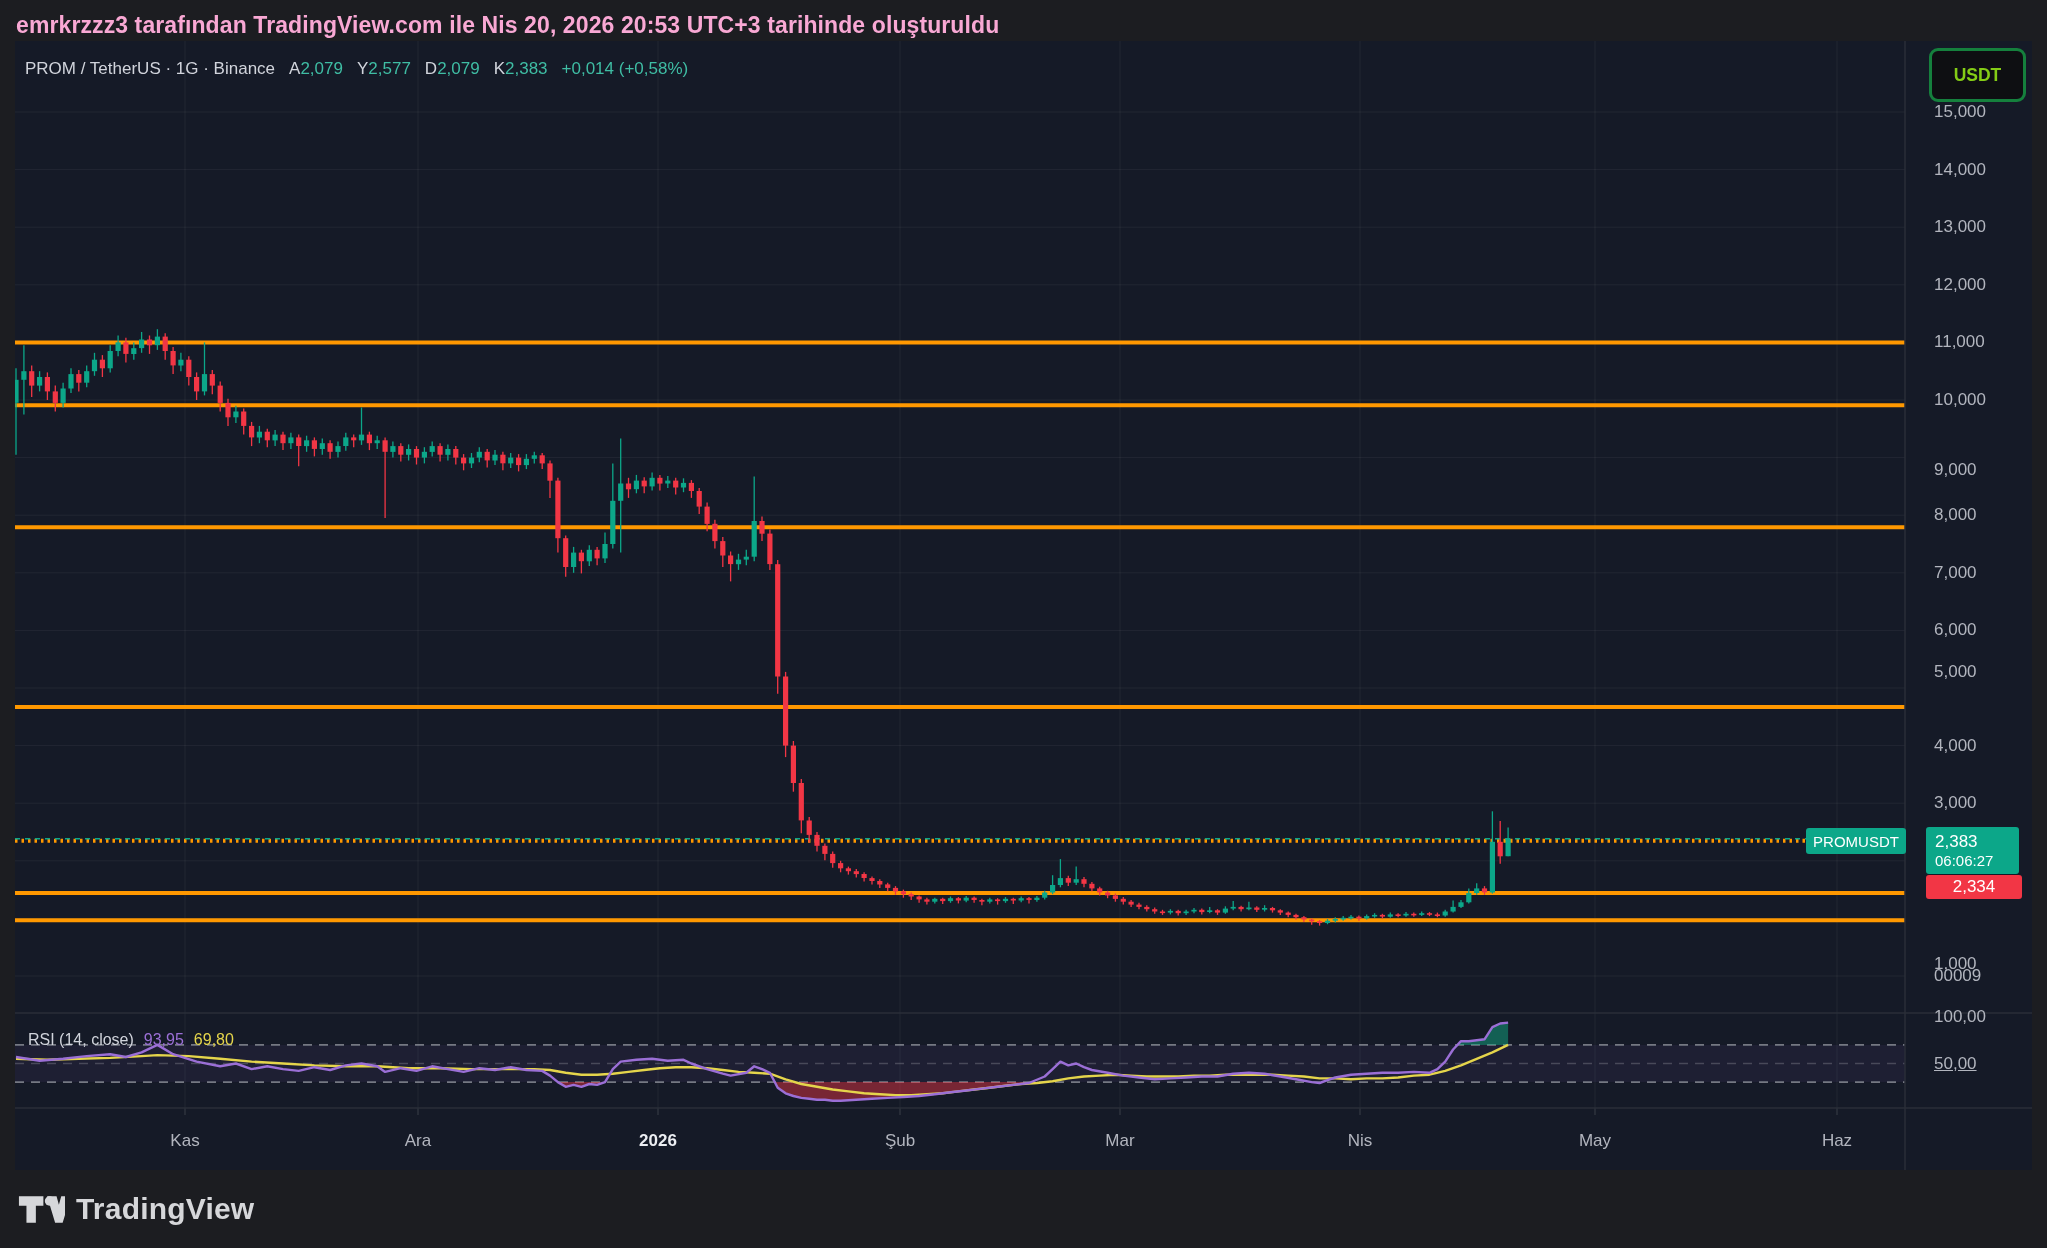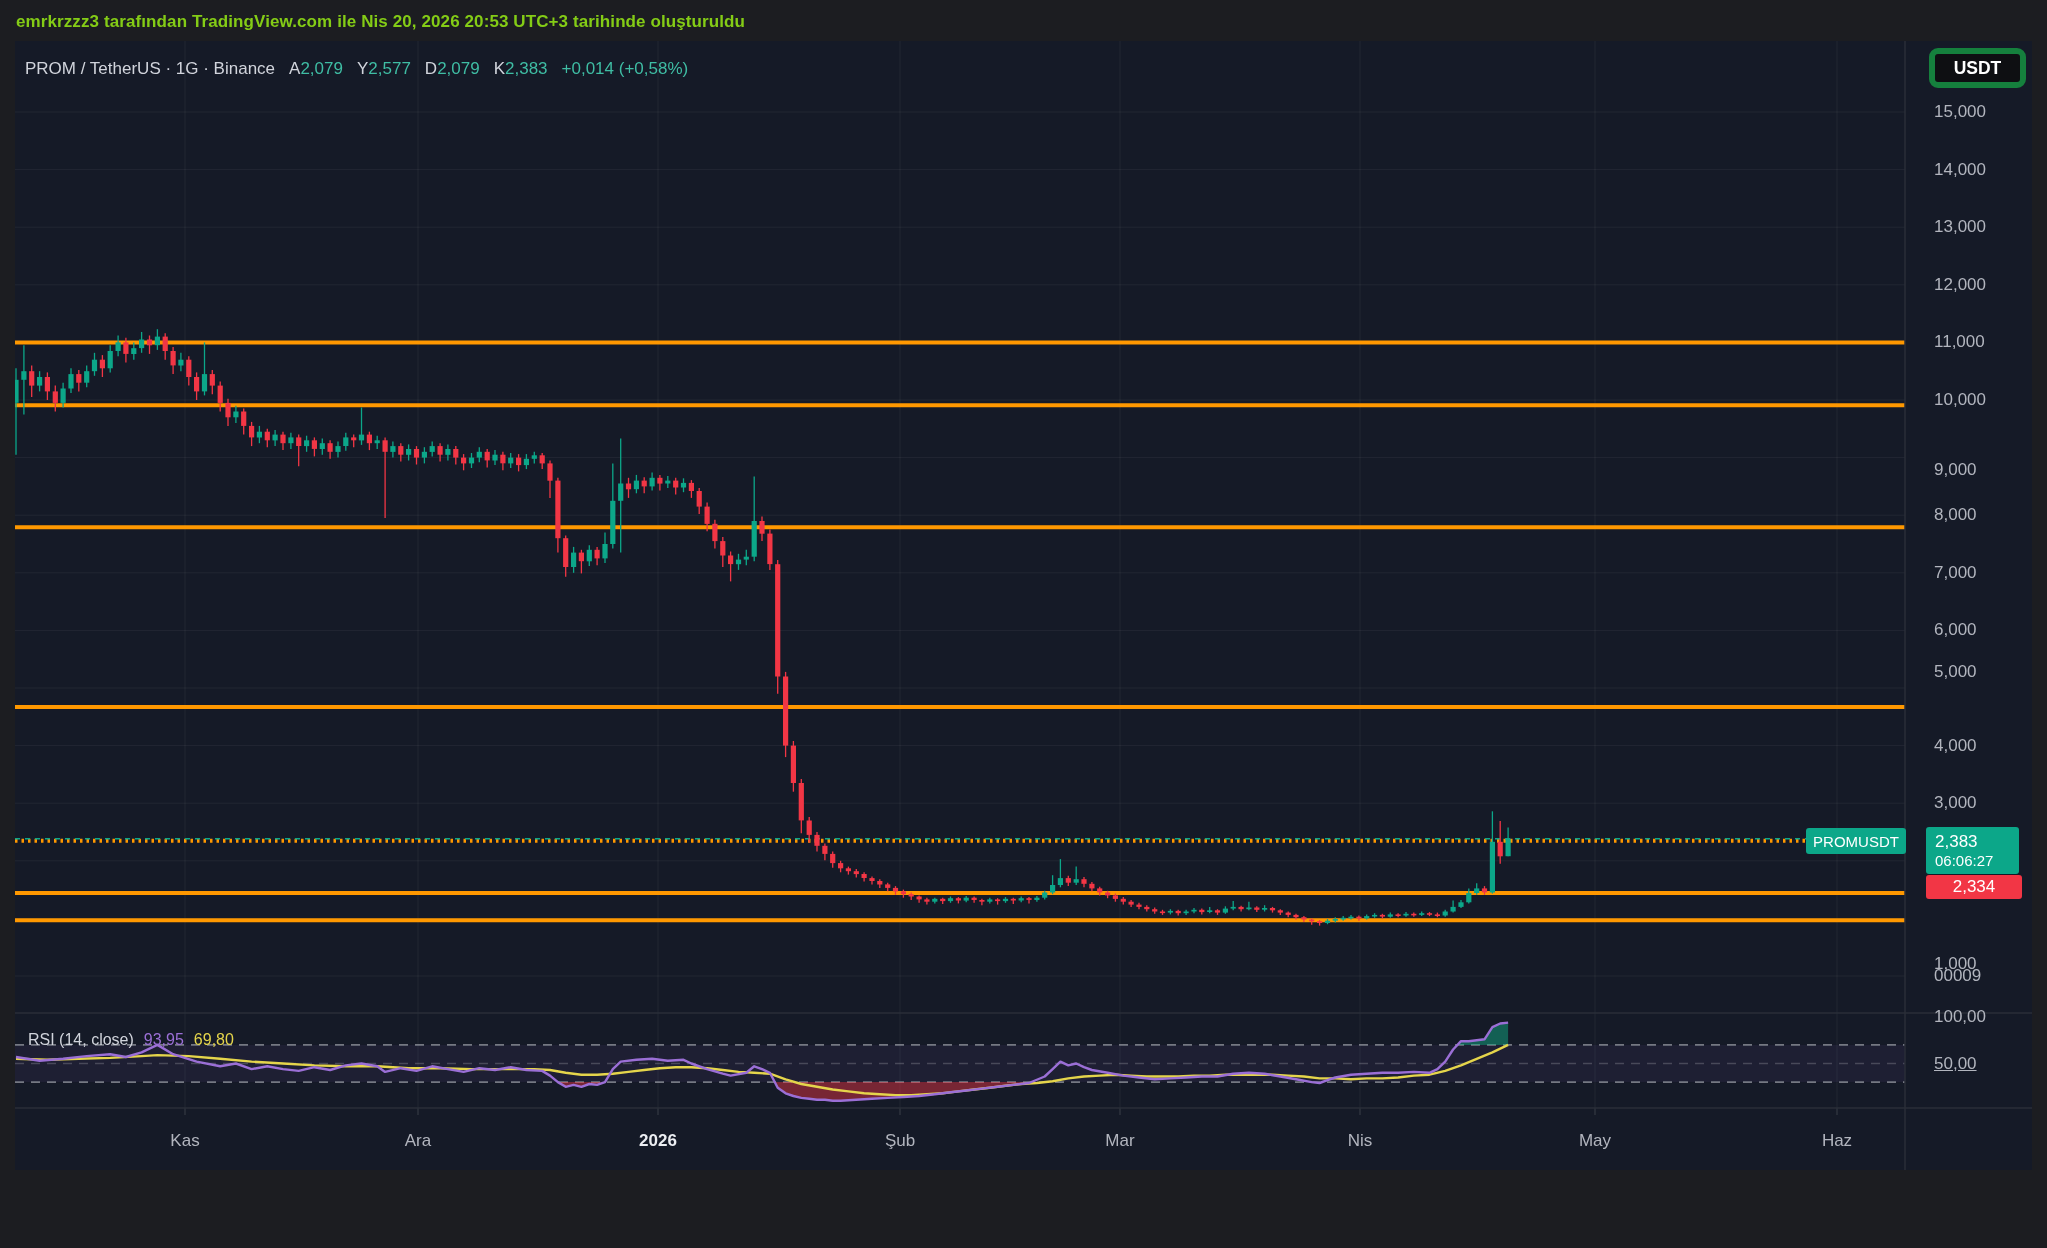--- a/index.html
+++ b/index.html
@@ -1,28 +1,28 @@
 <!DOCTYPE html>
 <html><head>
 <meta charset="utf-8">
 <style>
   html,body{margin:0;padding:0;background:#101114;}
   *{box-sizing:border-box;}
   .stage{position:relative;width:2047px;height:1248px;background:#1c1d21;overflow:hidden;
          font-family:"Liberation Sans",sans-serif;}
-  .attribution{position:absolute;left:16px;top:12px;font-size:17px;font-weight:600;color:#84cc16;letter-spacing:.1px;}
+  .attribution{position:absolute;left:16px;top:12px;font-size:23px;font-weight:600;color:#f9a8d4;letter-spacing:.1px;}
   .chart-panel{position:absolute;left:15px;top:41px;width:2017px;height:1129px;background:#151a27;}
   .chart-svg{position:absolute;left:0;top:0;pointer-events:none;}
   .legend{position:absolute;left:25px;top:59px;font-size:17px;color:#d1d4dc;display:flex;gap:14px;align-items:baseline;white-space:nowrap;}
   .legend .sym{color:#d1d4dc;}
   .legend .kv b{font-weight:400;color:#d1d4dc;}
   .legend .kv span{color:#3fbda4;}
   .legend .chg{color:#3fbda4;}
-  .usdt-btn{position:absolute;left:1929px;top:48px;width:97px;height:40px;border-radius:9px;
-            background:#0e0f12;border:6px solid #15803d;color:#ffffff;font-size:17.5px;font-weight:600;
+  .usdt-btn{position:absolute;left:1929px;top:48px;width:97px;height:54px;border-radius:9px;
+            background:#0e0f12;border:3px solid #15803d;color:#84cc16;font-size:17.5px;font-weight:600;
             display:flex;align-items:center;justify-content:center;cursor:pointer;}
   .price-axis-label{position:absolute;left:1934px;color:#b2b5be;font-size:17px;transform:translateY(-50%);}
   .time-axis-label{position:absolute;top:1131px;color:#b2b5be;font-size:17px;transform:translateX(-50%);}
   .time-axis-label.em{color:#eceef2;font-weight:700;}
   .sym-tag{position:absolute;left:1806px;top:828px;width:100px;height:26px;background:#0ca789;color:#fff;
            font-size:15px;display:flex;align-items:center;justify-content:center;border-radius:3px;}
   .last-box{position:absolute;left:1926px;top:827px;width:93px;height:47px;background:#0ca789;color:#fff;
             border-radius:3px;display:flex;flex-direction:column;align-items:flex-start;justify-content:center;padding-left:9px;line-height:1.25;}
   .last-box .px{font-size:17px;}
   .last-box .cd{font-size:15px;}
@@ -540,14 +540,24 @@
     <span class="cd">06:06:27</span>
   </div>
   <div class="sec-box">2,334</div>
 
   <div class="rsi-legend">
     <span class="t">RSI (14, close)</span>
     <span class="v1">93,95</span>
     <span class="v2">69,80</span>
   </div>
 
+  <div class="footer">
+    <div class="brand">
+      <svg width="47" height="33" viewBox="0 0 50 34">
+        <path d="M1 3 h26 v10 h-8 v18 h-10 v-18 h-8 z" fill="#d6d7da"></path>
+        <circle cx="33.5" cy="8" r="5" fill="#d6d7da"></circle>
+        <path d="M31 3 l8.5 28 h8 l8.5 -28 h-10 l-2.5 9 l-2.5 -9 z" fill="#d6d7da"></path>
+      </svg>
+      <span class="brand-word">TradingView</span>
+    </div>
+  </div>
 
 </div>
 
 </body></html>

